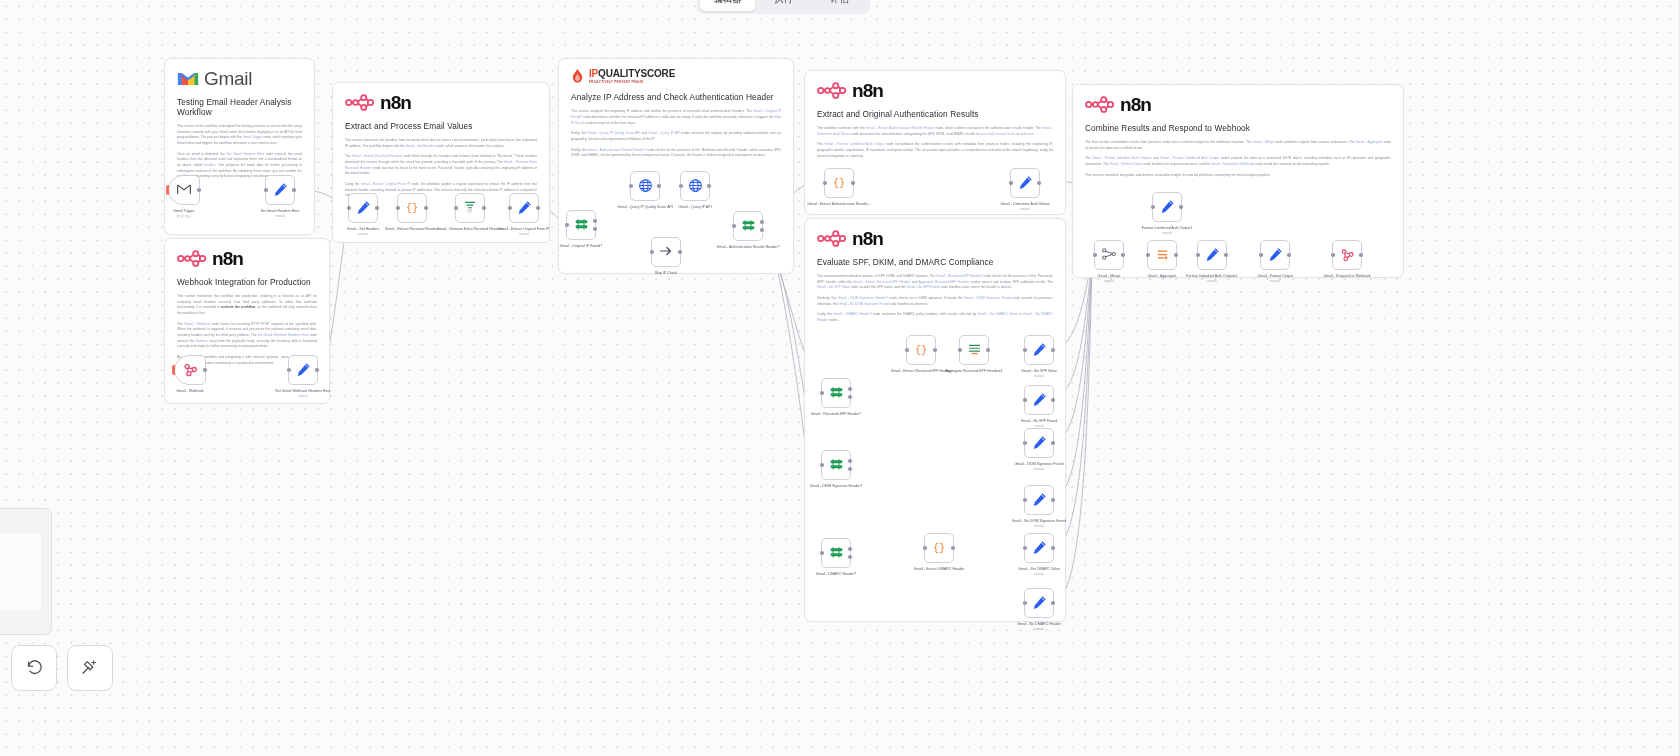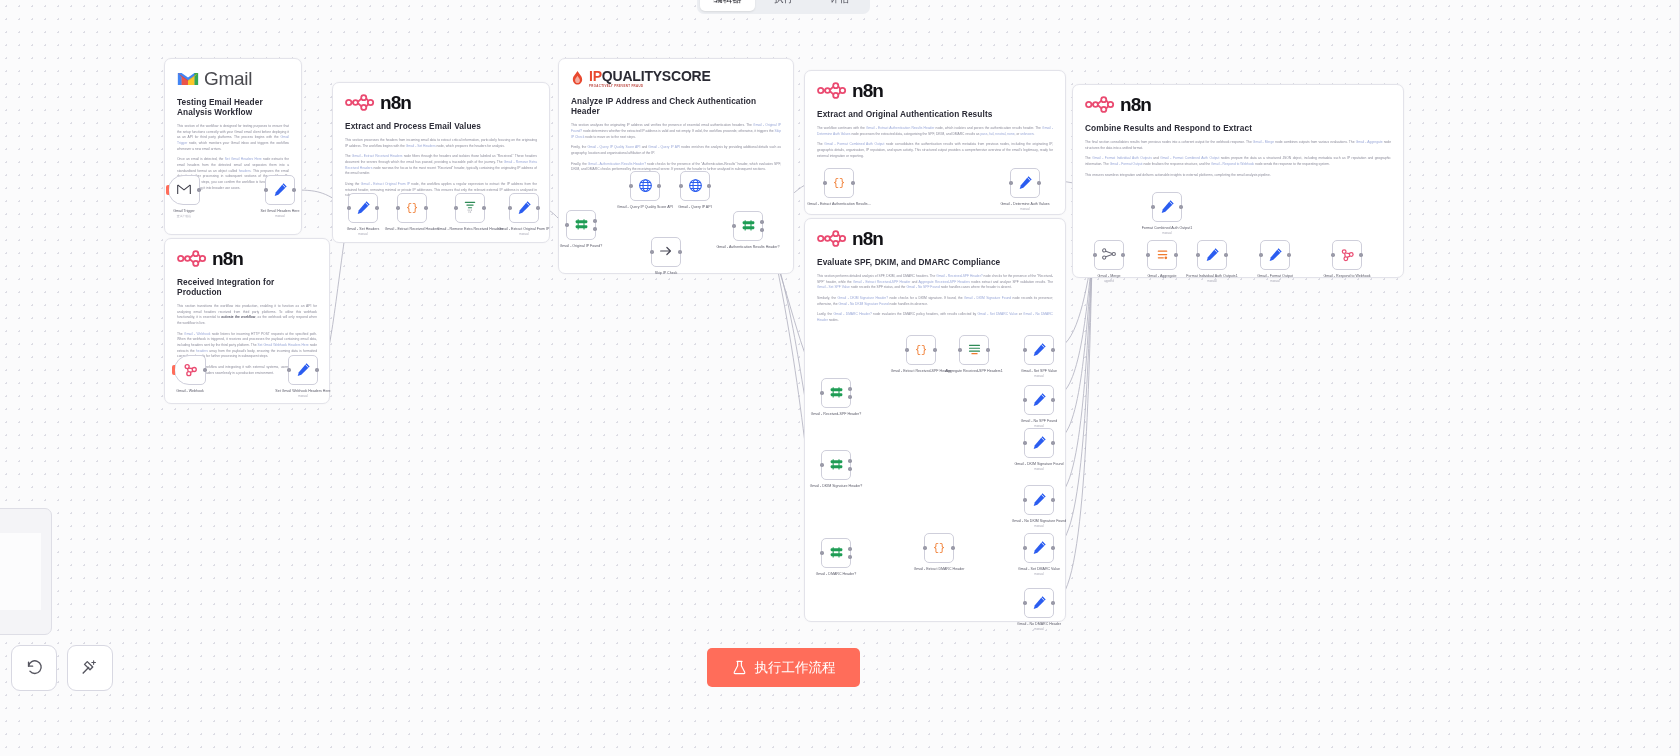--- a/index.html
+++ b/index.html
@@ -9,36 +9,36 @@
   
   #canvas { position:absolute; inset:0;
     background-color:#fbfbfc;
     background-image:radial-gradient(circle, #dcdce4 1px, transparent 1px);
     background-size:13px 13px; }
 
   
   .note { position:absolute; background:#ffffff; border:1px solid #e3e3ea;
     border-radius:7px; padding:10px 12px; overflow:hidden;
     box-shadow:0 0 0 1px rgba(0,0,0,0.01); }
-  .note-title { font-size:8.3px; font-weight:700; color:#2b2b36;
+  .note-title { font-size:8.3px; font-weight:400; color:#2b2b36;
     letter-spacing:.1px; margin-bottom:7px; }
   .note-body { font-size:3.3px; line-height:1.72; color:#8a8a99;
     text-align:justify; }
   .note-body p { margin-bottom:5px; }
   .note-body .code { color:#9aa8d8; }
   .note-body b { color:#5b5b6b; }
 
   
   .brand { display:flex; align-items:center; gap:5px; margin-bottom:9px; }
   .n8n-word { font-size:19px; font-weight:700; color:#121216;
     letter-spacing:-.9px; line-height:1; }
   .gmail-word { font-size:19px; color:#4a4a4f; letter-spacing:-.3px;
     line-height:1; font-family:"Liberation Sans", sans-serif; }
   .iqs-word { display:flex; flex-direction:column; line-height:1; }
-  .iqs-main { font-size:14px; font-weight:800; letter-spacing:-.2px; }
+  .iqs-main { font-size:10px; font-weight:800; letter-spacing:-.2px; }
   .iqs-main .o { color:#e8492f; }
   .iqs-main .rest { color:#2a2a33; }
   .iqs-sub { font-size:2.9px; font-weight:700; color:#b9413a;
     letter-spacing:.35px; margin-top:1.5px; }
 
   
   .node { position:absolute; width:30px; height:30px; background:#fff;
     border:1px solid #cfcfdb; border-radius:5px;
     display:flex; align-items:center; justify-content:center; }
   .node.round { border-radius:15px 5px 5px 15px; width:32px; }
@@ -125,21 +125,21 @@
     <path d="M1055,496 C1082,496 1087,350 1092,262"></path>
     <path d="M1055,546 C1084,546 1088,360 1092,264"></path>
     <path d="M1055,600 C1086,600 1089,370 1092,266"></path>
     <path d="M1126,253 L1147,253"></path>
     <path d="M1178,253 L1197,253"></path>
     <path d="M1228,253 L1260,253"></path>
     <path d="M1291,253 L1332,253"></path>
     <path d="M1363,253 L1378,253"></path>
   </svg>
 
-  <div class="note" style="left:164px; top:58px; width:138px; height:177px;">
+  <div class="note" style="left:164px; top:58px; width:151px; height:177px;">
     <div class="brand">
       <svg width="22" height="17" viewBox="0 0 24 18">
         <path d="M1,3 L1,16 L5,16 L5,7 L12,12 L19,7 L19,16 L23,16 L23,3 L19,3 L12,8 L5,3 Z" fill="#4285f4"></path>
         <path d="M1,3 L5,3 L5,16 L1,16 Z" fill="#4285f4"></path>
         <path d="M19,3 L23,3 L23,16 L19,16 Z" fill="#34a853"></path>
         <path d="M1,3 L12,11 L12,16 L5,16 L5,7 Z" fill="#ea4335" opacity=".9"></path>
         <path d="M23,3 L12,11 L12,16 L19,16 L19,7 Z" fill="#fbbc04" opacity=".85"></path>
       </svg>
       <span class="gmail-word">Gmail</span>
     </div>
@@ -157,21 +157,21 @@
           <circle cx="5" cy="11" r="3.6"></circle>
             <circle cx="14" cy="11" r="3.2"></circle>
           <circle cx="25" cy="4.5" r="3.4"></circle>
             <circle cx="25" cy="17.5" r="3.4"></circle>
           <circle cx="34" cy="11" r="3.6"></circle>
           <path d="M8.6,11 L10.8,11 M17.2,10 L22,5.8 M17.2,12 L22,16.2 M28.4,5.6 L31.4,9.4 M28.4,16.4 L31.4,12.6"></path>
         </g>
       </svg>
       <span class="n8n-word">n8n</span>
     </div>
-    <div class="note-title">Received Integration for Production</div>
+    <div class="note-title">Webhook Integration for Production</div>
     <div class="note-body">
         <p>This section transitions the workflow into production, enabling it to function as an API for analysing email headers received from third party platforms. To utilise this webhook functionality, it is essential to <b>activate the workflow</b>, as the webhook will only respond when the workflow is live.</p>
         <p>The <span class="code">Gmail - Webhook</span> node listens for incoming HTTP POST requests at the specified path. When the webhook is triggered, it receives and processes the payload containing email data, including headers sent by the third party platform. The <span class="code">Set Gmail Webhook Headers Here</span> node extracts the <span class="code">headers</span> array from the payload's body, ensuring the incoming data is formatted correctly and ready for further processing in subsequent steps.</p>
         <p>By activating the workflow and integrating it with external systems, users can automate the analysis of email headers seamlessly in a production environment.</p>
       </div>
   </div>
 
   <div class="note" style="left:332px; top:82px; width:218px; height:161px;">
     <div class="brand">
       <svg width="30" height="17" viewBox="0 0 40 22">
@@ -263,21 +263,21 @@
           <circle cx="5" cy="11" r="3.6"></circle>
             <circle cx="14" cy="11" r="3.2"></circle>
           <circle cx="25" cy="4.5" r="3.4"></circle>
             <circle cx="25" cy="17.5" r="3.4"></circle>
           <circle cx="34" cy="11" r="3.6"></circle>
           <path d="M8.6,11 L10.8,11 M17.2,10 L22,5.8 M17.2,12 L22,16.2 M28.4,5.6 L31.4,9.4 M28.4,16.4 L31.4,12.6"></path>
         </g>
       </svg>
       <span class="n8n-word">n8n</span>
     </div>
-    <div class="note-title">Combine Results and Respond to Extract</div>
+    <div class="note-title">Combine Results and Respond to Webhook</div>
     <div class="note-body">
         <p>The final section consolidates results from previous nodes into a coherent output for the webhook response. The <span class="code">Gmail - Merge</span> node combines outputs from various evaluations. The <span class="code">Gmail - Aggregate</span> node structures the data into a unified format.</p>
         <p>The <span class="code">Gmail - Format Individual Auth Outputs</span> and <span class="code">Gmail - Format Combined Auth Output</span> nodes prepare the data as a structured JSON object, including metadata such as IP reputation and geographic information. The <span class="code">Gmail - Format Output</span> node finalises the response structure, and the <span class="code">Gmail - Respond to Webhook</span> node sends the response to the requesting system.</p>
         <p>This ensures seamless integration and delivers actionable insights to external platforms, completing the email analysis pipeline.</p>
       </div>
   </div>
 
   <div id="nodes-layer">
       <div class="node round" style="left: 168px; top: 175px;">
         <div class="trig-bar"></div>
@@ -599,27 +599,20 @@
         <div class="node-lbl">Gmail - Respond to Webhook</div>
       </div>
     </div>
 
   <div id="tabs">
     <div class="tab active">编辑器</div>
     <div class="tab">执行</div>
     <div class="tab">评估</div>
   </div>
 
-  <div id="exec-btn">
-    <svg width="15" height="15" viewBox="0 0 16 16">
-      <path d="M6,1.5 L6,6.2 L2.4,13 A1,1 0 0,0 3.3,14.5 L12.7,14.5 A1,1 0 0,0 13.6,13 L10,6.2 L10,1.5" fill="none" stroke="#fff" stroke-width="1.2" stroke-linejoin="round"></path>
-      <path d="M5.3,1.5 L10.7,1.5" stroke="#fff" stroke-width="1.2" stroke-linecap="round"></path>
-    </svg>
-    <span>执行工作流程</span>
-  </div>
 
   <div id="minimap">
     <div class="mm-inner">
       
     </div>
   </div>
 
   <div class="ctrl-btn" id="undo-btn">
     <svg width="20" height="20" viewBox="0 0 22 22">
       <path d="M5,9 L5,4.5 M5,9 L9.5,9" fill="none" stroke="#55555f" stroke-width="1.5" stroke-linecap="round"></path>

